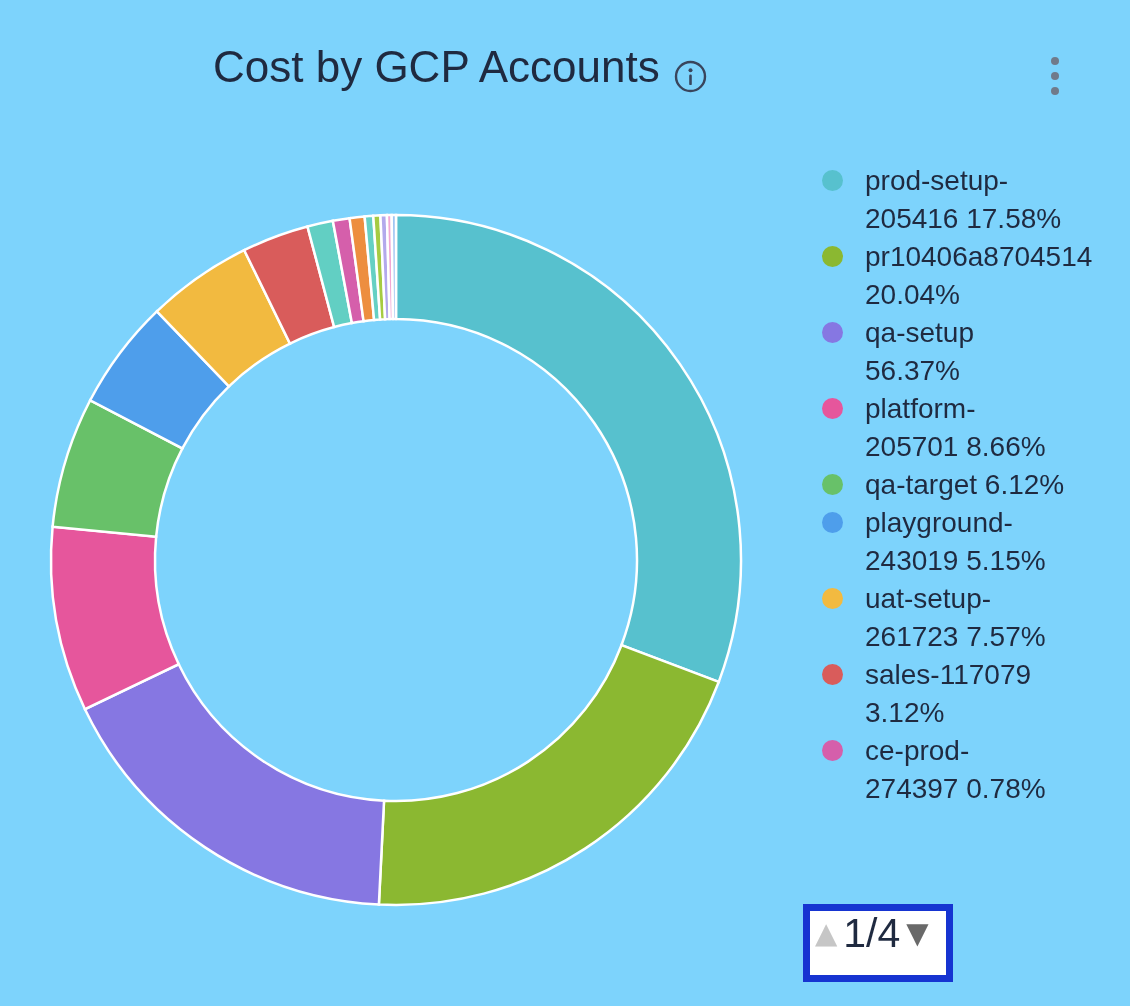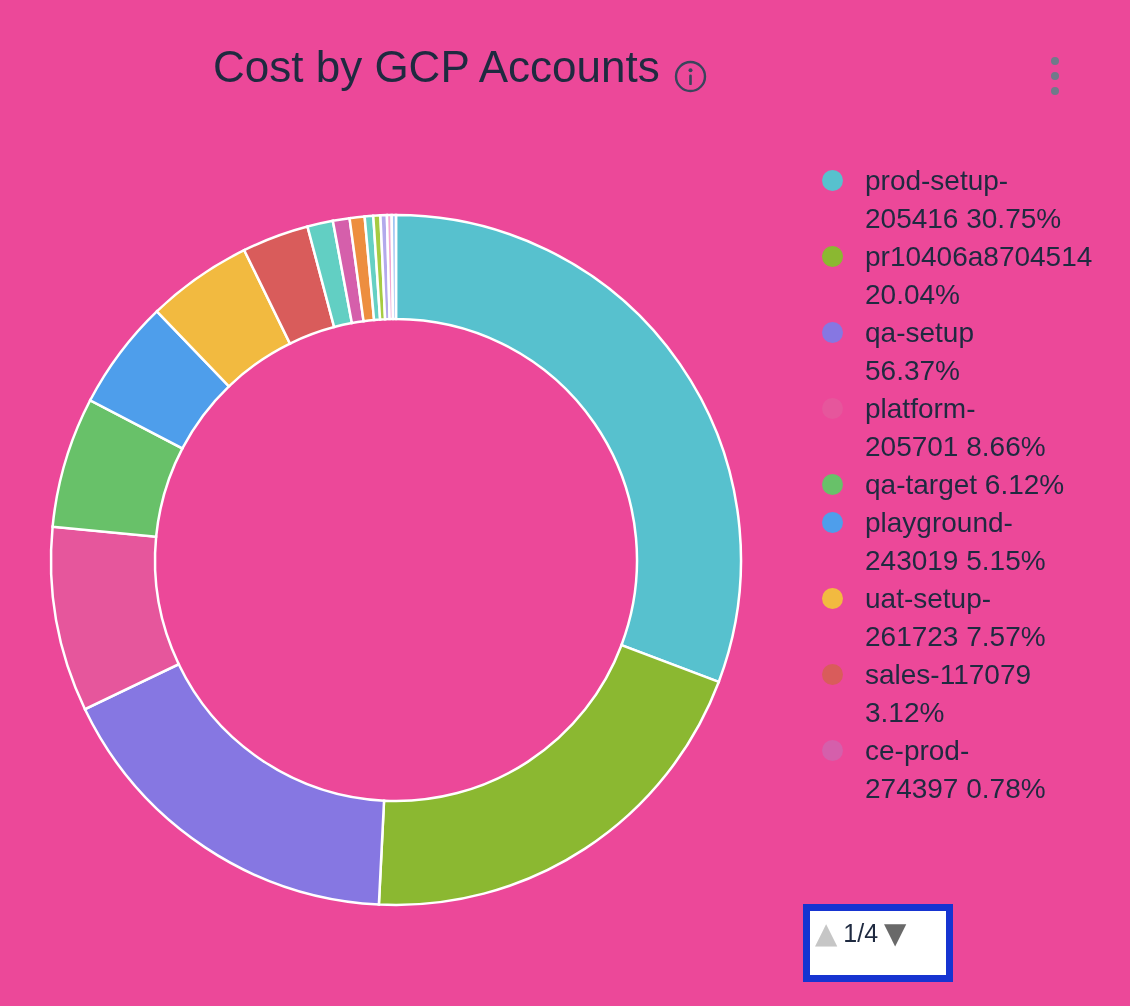--- a/index.html
+++ b/index.html
@@ -1,19 +1,19 @@
 <!DOCTYPE html>
 <html><head>
 <meta charset="utf-8">
 <style>
   * { margin: 0; padding: 0; box-sizing: border-box; }
   html, body { width: 1130px; height: 1006px; background: #ffffff; overflow: hidden; }
   body { font-family: "Liberation Sans", sans-serif; color: #1F2A40; position: relative; }
 
-  .card { position: absolute; inset: 0; background: #ec4899; }
+  .card { position: absolute; inset: 0; background: #7dd3fc; }
 
   
   .header-title {
     position: absolute; left: 213px; top: 42px;
     display: flex; align-items: center; gap: 14px;
     font-size: 44px; font-weight: 500; color: #1F2A40; letter-spacing: 0px;
     white-space: nowrap;
   }
   .info-icon { display: inline-block; width: 33px; height: 33px; margin-top: 4px; }
   .kebab { position: absolute; left: 1051px; top: 57px; display: flex; flex-direction: column; gap: 7px; cursor: pointer; }
@@ -35,21 +35,21 @@
 
   
   .pagination {
     position: absolute; left: 803px; top: 904px; width: 150px; height: 78px;
     border: 7px solid #1634D1; background: #ffffff;
     display: flex; align-items: flex-start; padding: 2px 5px; gap: 6px;
   }
   .pg-arrow { font-family: "DejaVu Sans", sans-serif; font-size: 29px; line-height: 40px; cursor: pointer; user-select: none; }
   .pg-up { color: #C6C6C6; }
   .pg-down { color: #696969; }
-  .pg-label { font-size: 25px; line-height: 40px; color: #1F2A40; text-align: right; }
+  .pg-label { font-size: 41px; line-height: 40px; color: #1F2A40; text-align: right; }
 </style>
 </head>
 <body>
 
 <div class="card">
 
   <div class="header-title">
     <span>Cost by GCP Accounts</span>
     <span class="info-icon">
       <svg width="33" height="33" viewBox="0 0 33 33">
@@ -82,21 +82,21 @@
       <path d="M 373.26 215.75 A 345 345 0 0 1 380.40 215.35 L 385.10 319.25 A 241 241 0 0 0 380.11 319.52 Z" fill="#A6CB42" stroke="#FFFFFF" stroke-width="2.5"></path>
       <path d="M 380.40 215.35 A 345 345 0 0 1 386.90 215.12 L 389.64 319.08 A 241 241 0 0 0 385.10 319.25 Z" fill="#B3A9EC" stroke="#FFFFFF" stroke-width="2.5"></path>
       <path d="M 386.90 215.12 A 345 345 0 0 1 391.66 215.03 L 392.97 319.02 A 241 241 0 0 0 389.64 319.08 Z" fill="#F2A7D4" stroke="#FFFFFF" stroke-width="2.5"></path>
       <path d="M 391.66 215.03 A 345 345 0 0 1 396.00 215.00 L 396.00 319.00 A 241 241 0 0 0 392.97 319.02 Z" fill="#9FC5F2" stroke="#FFFFFF" stroke-width="2.5"></path>
     </svg>
 
   <ul class="legend">
       <li class="legend-item">
         <span class="dot" style="background: rgb(87, 193, 206);"></span>
         <span class="legend-text">prod-setup-
-205416 30.75%</span>
+205416 17.58%</span>
       </li>
       <li class="legend-item">
         <span class="dot" style="background: rgb(139, 184, 49);"></span>
         <span class="legend-text">pr10406a8704514
 20.04%</span>
       </li>
       <li class="legend-item">
         <span class="dot" style="background: rgb(134, 119, 226);"></span>
         <span class="legend-text">qa-setup
 56.37%</span>

